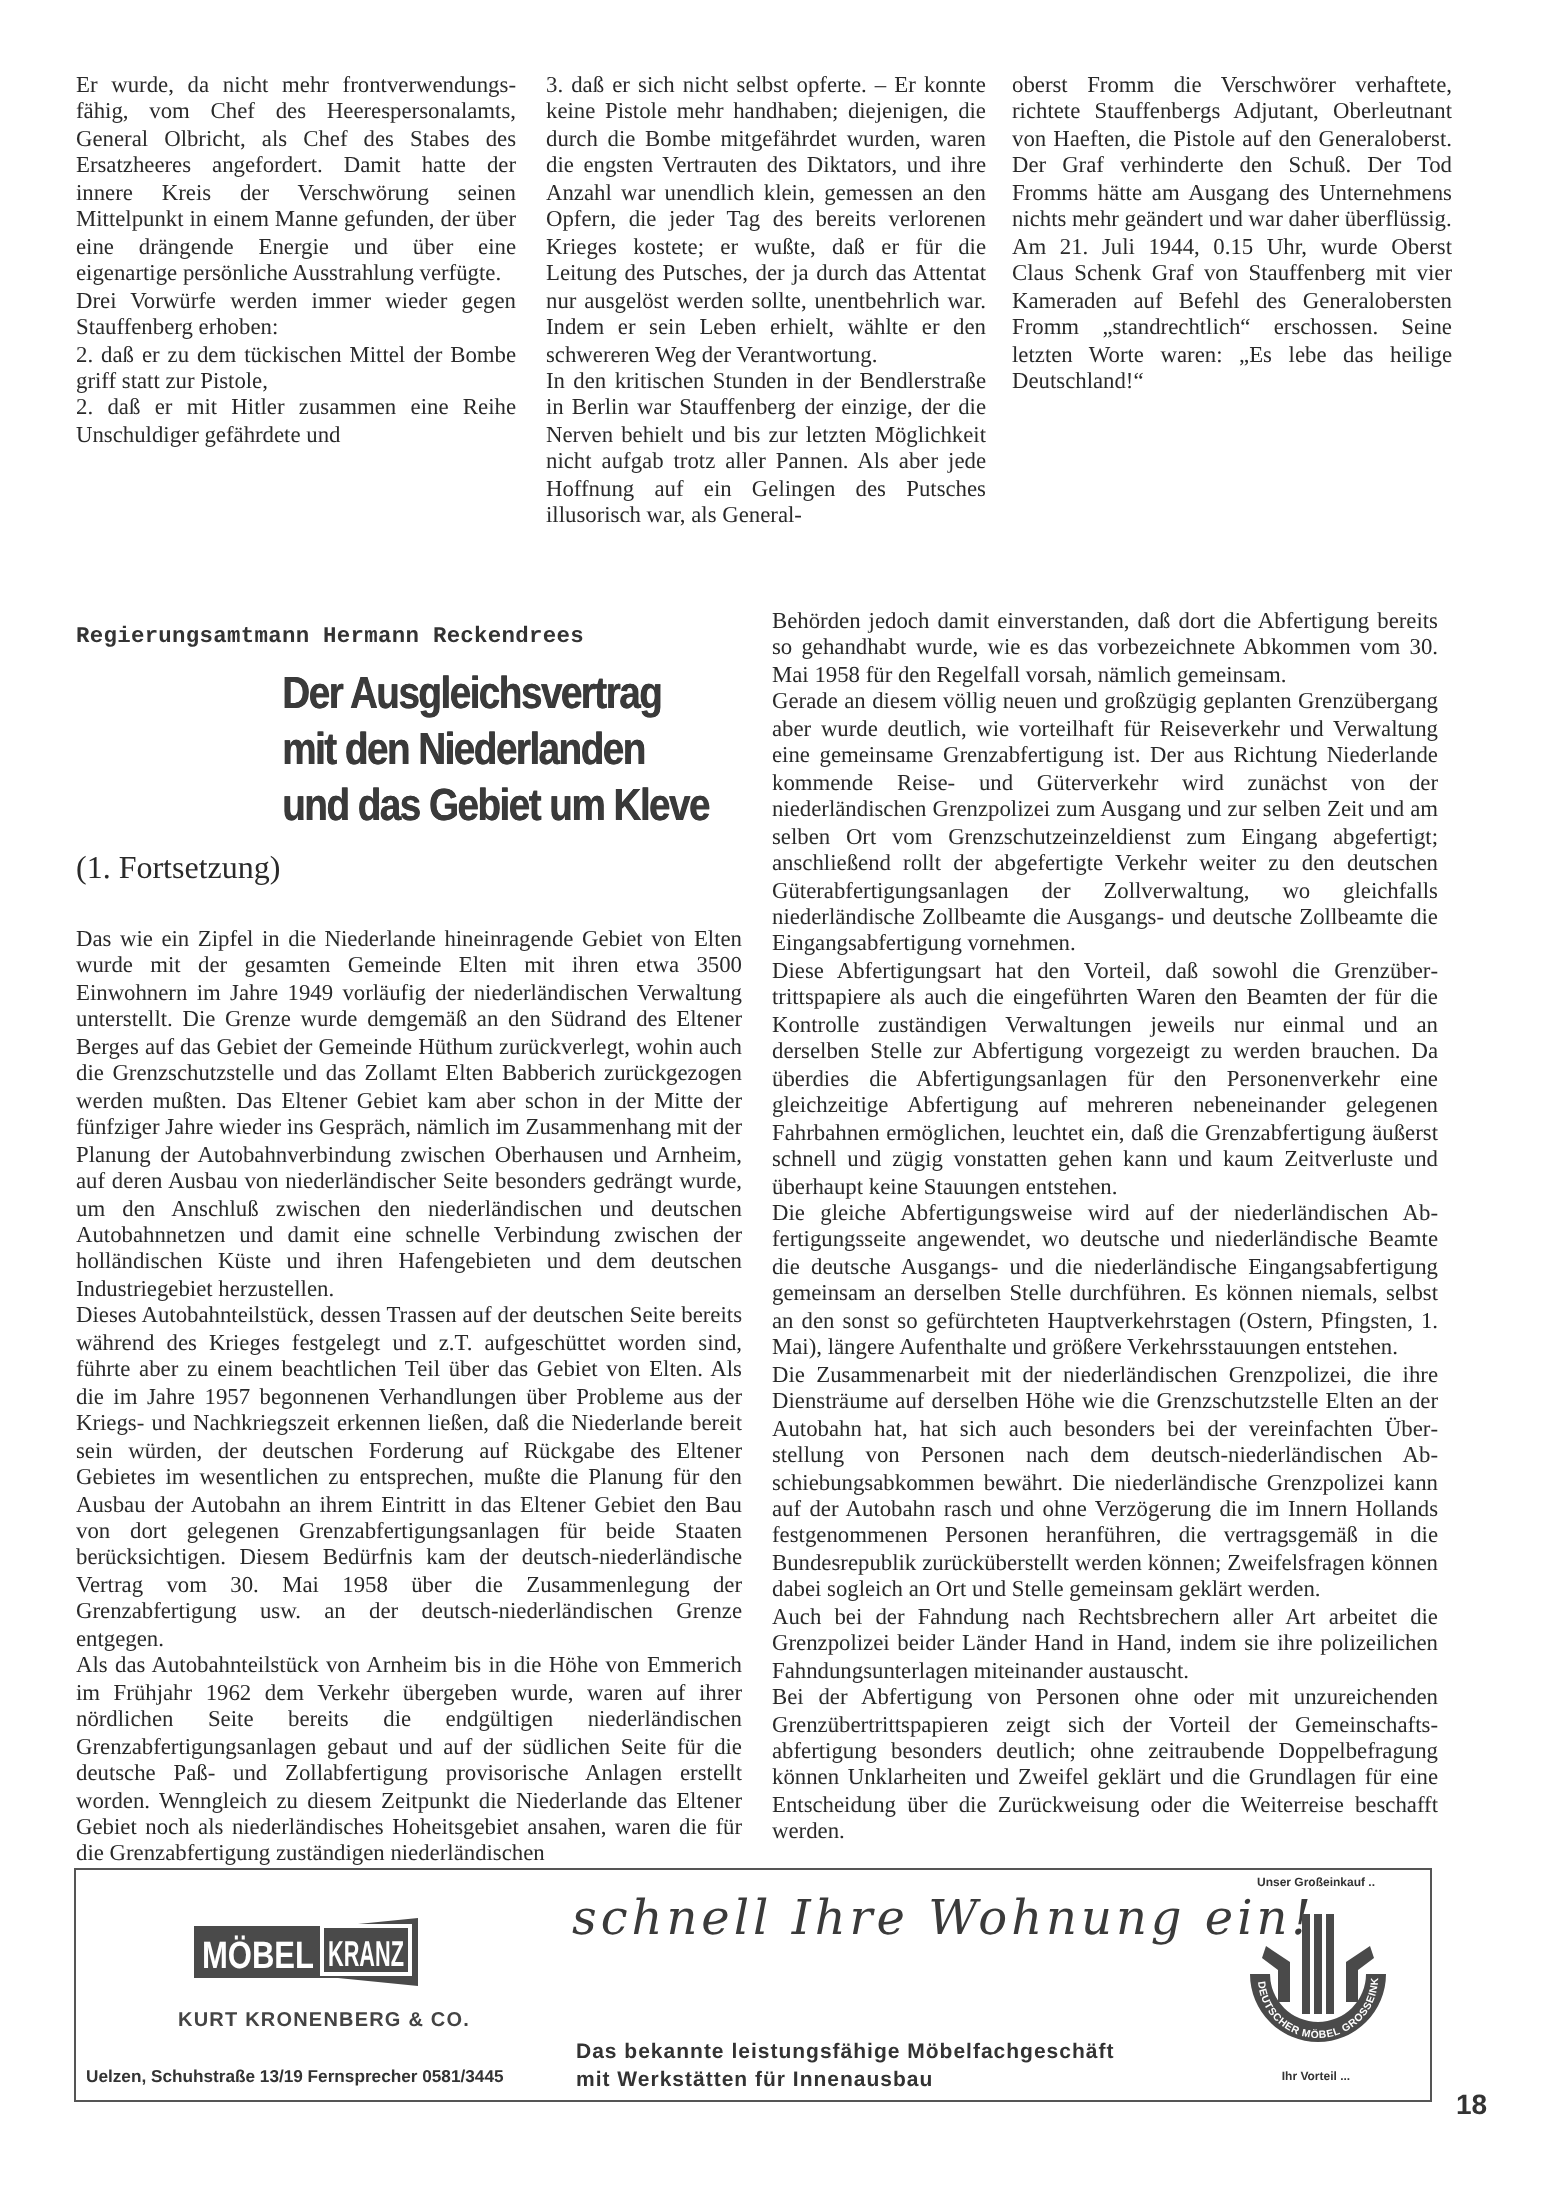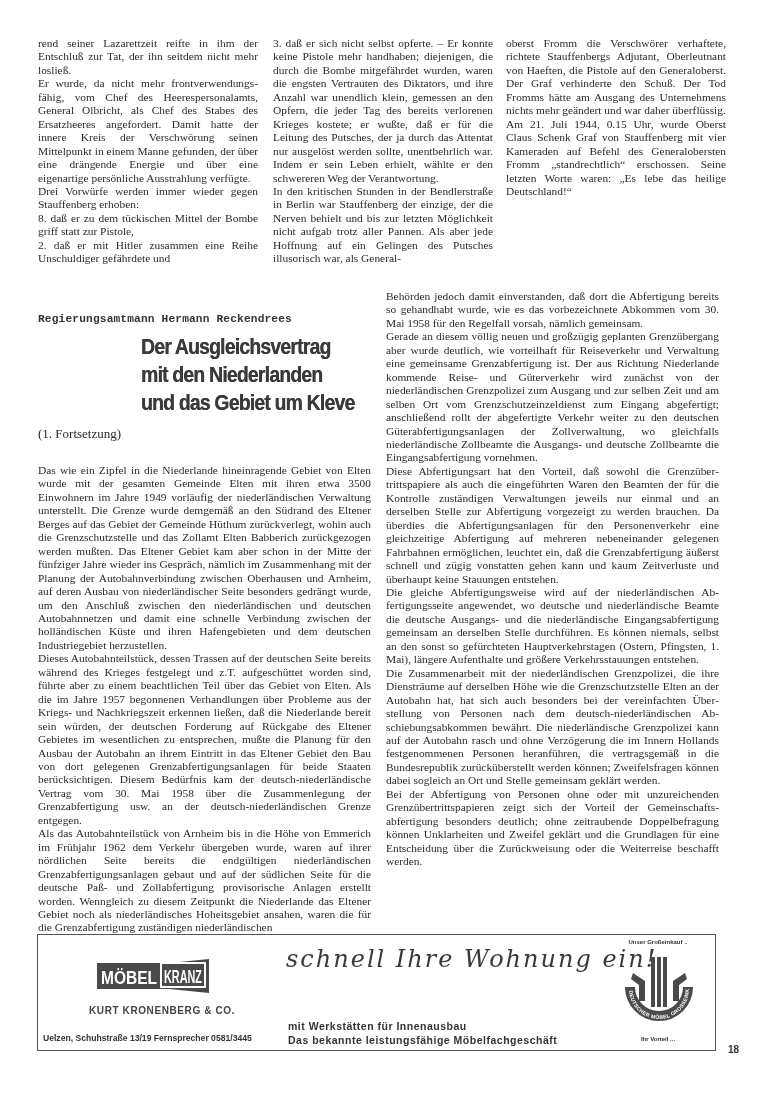--- a/index.html
+++ b/index.html
@@ -7,45 +7,44 @@
 
   .col { position: absolute; font-family: "Liberation Serif", "DejaVu Serif", serif; font-size: 11.4px; line-height: 13.45px; text-align: justify; hyphens: manual; }
   .col p { margin: 0; }
   #col-top-1 { left: 38px; top: 37px; width: 220px; }
   #col-top-2 { left: 273px; top: 37px; width: 220px; }
   #col-top-3 { left: 506px; top: 37px; width: 220px; }
 
   #byline { position: absolute; left: 38px; top: 313px; font-family: Liberation Mono, monospace; font-weight: bold; font-size: 11.2px; color: #333; letter-spacing: 0.15px; text-align: center; }
   #headline { position: absolute; left: 141px; top: 333px; width: 230px; font-family: "Liberation Sans", "DejaVu Sans", sans-serif; font-weight: bold; font-size: 22.5px; line-height: 28px; color: #3a3a3a; letter-spacing: -0.9px; transform: scaleX(0.86); transform-origin: left top; white-space: nowrap; }
   #headline div { text-shadow: 0.3px 0 0 #3a3a3a; }
-  #continuation { position: absolute; left: 38px; top: 426px; font-family: "Liberation Serif", "DejaVu Serif", serif; font-size: 13px; }
+  #continuation { position: absolute; left: 38px; top: 426px; font-family: "Liberation Serif", "DejaVu Serif", serif; font-size: 16px; }
 
   #col-main-1 { left: 38px; top: 464px; width: 333px; }
-  #col-main-2 { left: 386px; top: 290px; width: 333px; }
+  #col-main-2 { left: 386px; top: 305px; width: 333px; }
 
   #ad { position: absolute; left: 37px; top: 934px; width: 679px; height: 117px; border: 1.5px solid #555; box-sizing: border-box; padding-left: 12px; }
   #ad-logo { position: absolute; left: 59px; top: 24px; width: 112px; height: 34px; }
   #ad-company { position: absolute; left: 34px; top: 70px; width: 180px; text-align: center; font-family: "Liberation Sans", "DejaVu Sans", sans-serif; font-size: 10px; font-weight: bold; color: #444; letter-spacing: 0.6px; }
   #ad-address { position: absolute; left: 5px; top: 98px; font-family: "Liberation Sans", "DejaVu Sans", sans-serif; font-size: 8.6px; font-weight: bold; color: #333; white-space: nowrap; }
   #ad-slogan { position: absolute; left: 248px; top: 10px; font-family: "DejaVu Serif", serif; font-style: italic; font-size: 24px; color: #3a3a3a; letter-spacing: 2px; white-space: nowrap; }
   #ad-tagline { position: absolute; left: 250px; top: 84px; font-family: "Liberation Sans", "DejaVu Sans", sans-serif; font-weight: bold; font-size: 10.5px; line-height: 14px; color: #333; letter-spacing: 0.5px; white-space: nowrap; }
   #ad-emblem-top { position: absolute; left: 570px; top: 4px; width: 100px; text-align: center; font-family: "Liberation Sans", "DejaVu Sans", sans-serif; font-size: 6px; font-weight: bold; color: #333; }
   #ad-emblem { position: absolute; left: 583px; top: 16px; width: 76px; height: 82px; }
   #ad-emblem-bottom { position: absolute; left: 570px; top: 101px; width: 100px; text-align: center; font-family: "Liberation Sans", "DejaVu Sans", sans-serif; font-size: 6px; font-weight: bold; color: #333; }
 
-  #page-number { position: absolute; left: 728px; top: 1044px; font-family: "Liberation Sans", "DejaVu Sans", sans-serif; font-weight: bold; font-size: 10px; color: #333; }
+  #page-number { position: absolute; left: 728px; top: 1044px; font-family: "Liberation Sans", "DejaVu Sans", sans-serif; font-weight: bold; font-size: 14px; color: #333; }
 </style>
 </head>
 <body>
 
 <div class="col" id="col-top-1">
-  <p>rend seiner Lazarettzeit reifte in ihm der Entschluß zur Tat, der ihn seitdem nicht mehr losließ.</p>
   <p>Er wurde, da nicht mehr frontverwendungs­fähig, vom Chef des Heerespersonalamts, General Olbricht, als Chef des Stabes des Ersatzheeres angefordert. Damit hatte der innere Kreis der Verschwörung seinen Mittelpunkt in einem Manne gefunden, der über eine drängende Energie und über eine eigenartige persönliche Ausstrahlung ver­fügte.</p>
   <p>Drei Vorwürfe werden immer wieder gegen Stauffenberg erhoben:</p>
-  <p>8. daß er zu dem tückischen Mittel der Bombe griff statt zur Pistole,</p>
+  <p>2. daß er zu dem tückischen Mittel der Bombe griff statt zur Pistole,</p>
   <p>2. daß er mit Hitler zusammen eine Reihe Unschuldiger gefährdete und</p>
 </div>
 <div class="col" id="col-top-2">
   <p>3. daß er sich nicht selbst opferte. – Er konnte keine Pistole mehr handhaben; die­jenigen, die durch die Bombe mitgefährdet wurden, waren die engsten Vertrauten des Diktators, und ihre Anzahl war unendlich klein, gemessen an den Opfern, die jeder Tag des bereits verlorenen Krieges kostete; er wußte, daß er für die Leitung des Put­sches, der ja durch das Attentat nur aus­gelöst werden sollte, unentbehrlich war. Indem er sein Leben erhielt, wählte er den schwereren Weg der Verantwortung.</p>
   <p>In den kritischen Stunden in der Bendler­straße in Berlin war Stauffenberg der einzige, der die Nerven behielt und bis zur letzten Möglichkeit nicht aufgab trotz aller Pannen. Als aber jede Hoffnung auf ein Gelingen des Putsches illusorisch war, als General-</p>
 </div>
 <div class="col" id="col-top-3">
   <p>oberst Fromm die Verschwörer verhaftete, richtete Stauffenbergs Adjutant, Oberleut­nant von Haeften, die Pistole auf den Generaloberst. Der Graf verhinderte den Schuß. Der Tod Fromms hätte am Ausgang des Unternehmens nichts mehr geändert und war daher überflüssig.</p>
   <p>Am 21. Juli 1944, 0.15 Uhr, wurde Oberst Claus Schenk Graf von Stauffenberg mit vier Kameraden auf Befehl des General­obersten Fromm „standrechtlich“ erschos­sen. Seine letzten Worte waren: „Es lebe das heilige Deutschland!“</p>
 </div>
@@ -62,37 +61,38 @@
   <p>Das wie ein Zipfel in die Niederlande hineinragende Gebiet von Elten wurde mit der gesamten Gemeinde Elten mit ihren etwa 3500 Einwohnern im Jahre 1949 vorläufig der niederländischen Verwal­tung unterstellt. Die Grenze wurde demgemäß an den Südrand des Eltener Berges auf das Gebiet der Gemeinde Hüthum zurückver­legt, wohin auch die Grenzschutzstelle und das Zollamt Elten Bab­berich zurückgezogen werden mußten. Das Eltener Gebiet kam aber schon in der Mitte der fünfziger Jahre wieder ins Gespräch, nämlich im Zusammenhang mit der Planung der Autobahnverbin­dung zwischen Oberhausen und Arnheim, auf deren Ausbau von niederländischer Seite besonders gedrängt wurde, um den Anschluß zwischen den niederländischen und deutschen Autobahnnetzen und damit eine schnelle Verbindung zwischen der holländischen Küste und ihren Hafengebieten und dem deutschen Industriegebiet herzu­stellen.</p>
   <p>Dieses Autobahnteilstück, dessen Trassen auf der deutschen Seite bereits während des Krieges festgelegt und z.T. aufgeschüttet wor­den sind, führte aber zu einem beachtlichen Teil über das Gebiet von Elten. Als die im Jahre 1957 begonnenen Verhandlungen über Probleme aus der Kriegs- und Nachkriegszeit erkennen ließen, daß die Niederlande bereit sein würden, der deutschen Forderung auf Rück­gabe des Eltener Gebietes im wesentlichen zu entsprechen, mußte die Planung für den Ausbau der Autobahn an ihrem Eintritt in das Eltener Gebiet den Bau von dort gelegenen Grenzabfertigungs­anlagen für beide Staaten berücksichtigen. Diesem Bedürfnis kam der deutsch-niederländische Vertrag vom 30. Mai 1958 über die Zu­sammenlegung der Grenzabfertigung usw. an der deutsch-nieder­ländischen Grenze entgegen.</p>
   <p>Als das Autobahnteilstück von Arnheim bis in die Höhe von Emme­rich im Frühjahr 1962 dem Verkehr übergeben wurde, waren auf ihrer nördlichen Seite bereits die endgültigen niederländischen Grenzabfertigungsanlagen gebaut und auf der südlichen Seite für die deutsche Paß- und Zollabfertigung provisorische Anlagen er­stellt worden. Wenngleich zu diesem Zeitpunkt die Niederlande das Eltener Gebiet noch als niederländisches Hoheitsgebiet ansahen, waren die für die Grenzabfertigung zuständigen niederländischen</p>
 </div>
 <div class="col" id="col-main-2">
   <p>Behörden jedoch damit einverstanden, daß dort die Abfertigung bereits so gehandhabt wurde, wie es das vorbezeichnete Abkommen vom 30. Mai 1958 für den Regelfall vorsah, nämlich gemeinsam.</p>
   <p>Gerade an diesem völlig neuen und großzügig geplanten Grenz­übergang aber wurde deutlich, wie vorteilhaft für Reiseverkehr und Verwaltung eine gemeinsame Grenzabfertigung ist. Der aus Rich­tung Niederlande kommende Reise- und Güterverkehr wird zu­nächst von der niederländischen Grenzpolizei zum Ausgang und zur selben Zeit und am selben Ort vom Grenzschutzeinzeldienst zum Eingang abgefertigt; anschließend rollt der abgefertigte Verkehr weiter zu den deutschen Güterabfertigungsanlagen der Zollver­waltung, wo gleichfalls niederländische Zollbeamte die Ausgangs- und deutsche Zollbeamte die Eingangsabfertigung vornehmen.</p>
   <p>Diese Abfertigungsart hat den Vorteil, daß sowohl die Grenzüber­trittspapiere als auch die eingeführten Waren den Beamten der für die Kontrolle zuständigen Verwaltungen jeweils nur einmal und an derselben Stelle zur Abfertigung vorgezeigt zu werden brauchen. Da überdies die Abfertigungsanlagen für den Personenverkehr eine gleichzeitige Abfertigung auf mehreren nebeneinander gelegenen Fahrbahnen ermöglichen, leuchtet ein, daß die Grenzabfertigung äußerst schnell und zügig vonstatten gehen kann und kaum Zeit­verluste und überhaupt keine Stauungen entstehen.</p>
   <p>Die gleiche Abfertigungsweise wird auf der niederländischen Ab­fertigungsseite angewendet, wo deutsche und niederländische Beam­te die deutsche Ausgangs- und die niederländische Eingangsabferti­gung gemeinsam an derselben Stelle durchführen. Es können nie­mals, selbst an den sonst so gefürchteten Hauptverkehrstagen (Ostern, Pfingsten, 1. Mai), längere Aufenthalte und größere Ver­kehrsstauungen entstehen.</p>
   <p>Die Zusammenarbeit mit der niederländischen Grenzpolizei, die ihre Diensträume auf derselben Höhe wie die Grenzschutzstelle Elten an der Autobahn hat, hat sich auch besonders bei der vereinfachten Über­stellung von Personen nach dem deutsch-niederländischen Ab­schiebungsabkommen bewährt. Die niederländische Grenzpolizei kann auf der Autobahn rasch und ohne Verzögerung die im Innern Hollands festgenommenen Personen heranführen, die vertrags­gemäß in die Bundesrepublik zurücküberstellt werden können; Zweifelsfragen können dabei sogleich an Ort und Stelle gemeinsam geklärt werden.</p>
+  <p>Auch bei der Fahndung nach Rechtsbrechern aller Art arbeitet die Grenzpolizei beider Länder Hand in Hand, indem sie ihre polizei­lichen Fahndungsunterlagen miteinander austauscht.</p>
   <p>Bei der Abfertigung von Personen ohne oder mit unzureichenden Grenzübertrittspapieren zeigt sich der Vorteil der Gemeinschafts­abfertigung besonders deutlich; ohne zeitraubende Doppelbefra­gung können Unklarheiten und Zweifel geklärt und die Grundlagen für eine Entscheidung über die Zurückweisung oder die Weiterreise beschafft werden.</p>
 </div>
 
 <div id="ad">
   <svg id="ad-logo" viewBox="0 0 112 34">
     <polygon points="0,4 72,4 112,0 112,34 72,30 0,30" fill="#4a4a4a"></polygon>
     <rect x="63" y="3" width="46" height="26" fill="#ffffff"></rect>
     <rect x="65" y="5" width="42" height="22" fill="#4a4a4a"></rect>
     <text x="32" y="25" text-anchor="middle" font-family="Liberation Sans, DejaVu Sans, sans-serif" font-weight="bold" font-size="19" fill="#ffffff" transform="scale(1,1)" textLength="56" lengthAdjust="spacingAndGlyphs">MÖBEL</text>
     <text x="86" y="24" text-anchor="middle" font-family="Liberation Sans, DejaVu Sans, sans-serif" font-weight="bold" font-size="18" fill="#ffffff" textLength="38" lengthAdjust="spacingAndGlyphs">KRANZ</text>
   </svg>
   <div id="ad-company">KURT KRONENBERG &amp; CO.</div>
   <div id="ad-address">Uelzen, Schuhstraße 13/19  Fernsprecher 0581/3445</div>
   <div id="ad-slogan">schnell Ihre Wohnung ein!</div>
   <div id="ad-tagline">
+    <div>Das bekannte leistungsfähige Möbelfachgeschäft</div>
     <div>mit Werkstätten für Innenausbau</div>
-    <div>Das bekannte leistungsfähige Möbelfachgeschäft</div>
   </div>
   <div id="ad-emblem-top">Unser Großeinkauf ..</div>
   <svg id="ad-emblem" viewBox="0 0 76 82">
     <defs>
       <path id="ring-path" d="M 8 38 A 30 30 0 0 0 68 38"></path>
     </defs>
     <path d="M 4 36 A 34 34 0 0 0 72 36 L 62 36 A 24 24 0 0 1 14 36 Z" fill="#4a4a4a"></path>
     <text font-family="Liberation Sans, DejaVu Sans, sans-serif" font-size="5.2" font-weight="bold" fill="#ffffff" letter-spacing="0.3">
       <textPath href="#ring-path" startOffset="2%">DEUTSCHER MÖBEL GROSSEINKAUF</textPath>
     </text>

